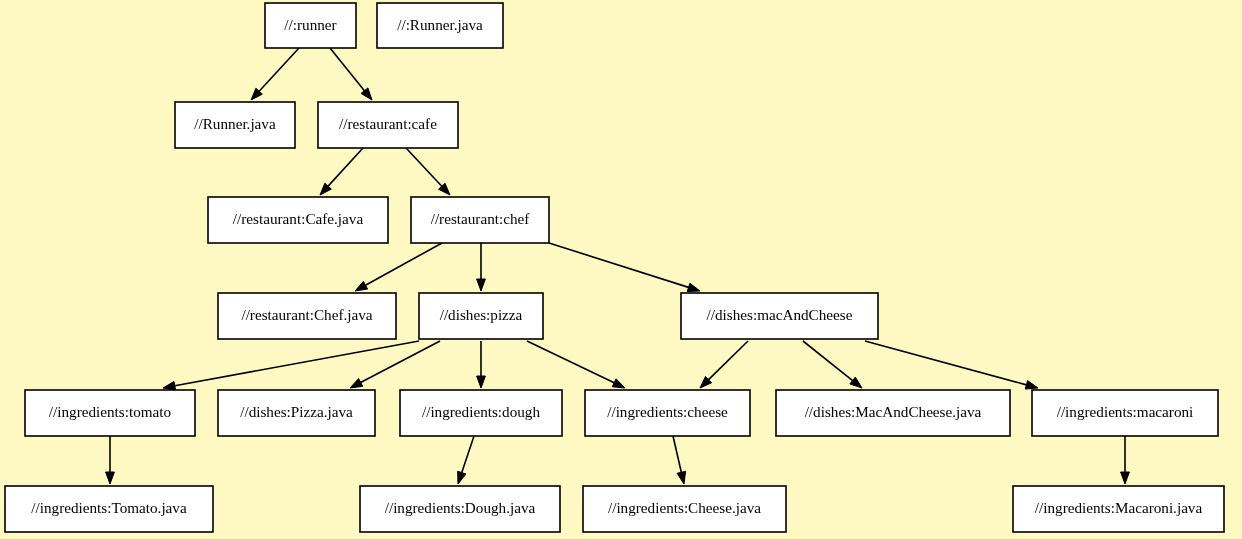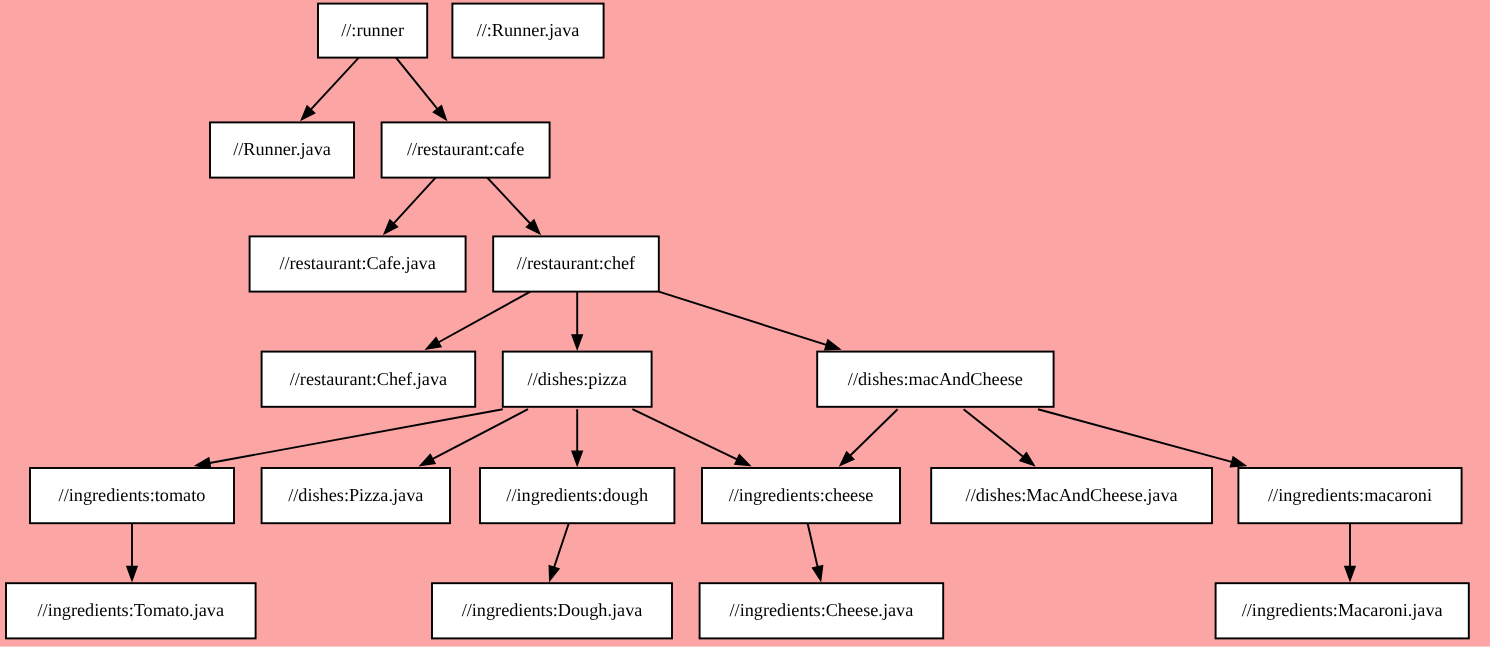--- a/index.html
+++ b/index.html
@@ -10,21 +10,21 @@
   body {
     width: 1242px;
     height: 539px;
     overflow: hidden;
     font-family: "Liberation Serif", "DejaVu Serif", serif;
   }
   #graph-root {
     position: relative;
     width: 1242px;
     height: 539px;
-    background: #fca5a5;
+    background: #fef9c3;
   }
   svg#graph-svg {
     position: absolute;
     top: 0;
     left: 0;
     width: 1242px;
     height: 539px;
     display: block;
   }
   .node-box {

